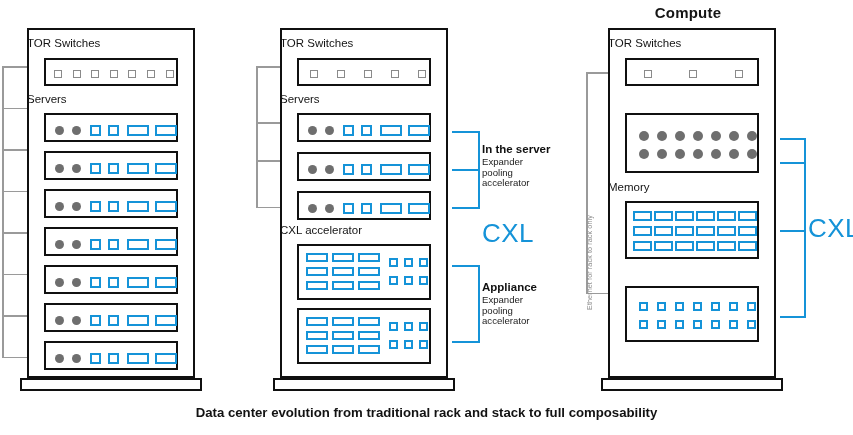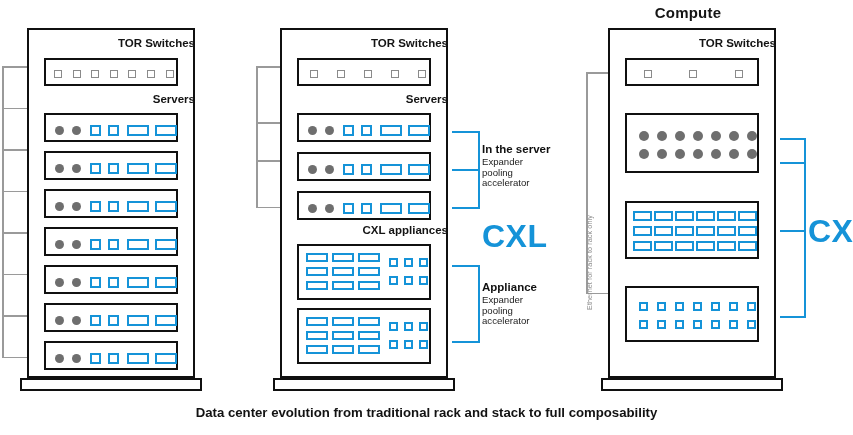--- a/index.html
+++ b/index.html
@@ -14,22 +14,22 @@
   .col-title{
     position:absolute;font-size:15px;font-weight:bold;letter-spacing:.2px;
     color:#151515;text-align:center;white-space:nowrap;
   }
 
   
   .rack{position:absolute;border:2.5px solid #101010;background:#fff;box-sizing:border-box;}
   .rack-base{position:absolute;border:2.5px solid #101010;background:#fff;box-sizing:border-box;}
 
   .sec-label{
-    position:absolute;font-size:11.5px;font-weight:bold;color:#141414;
-    text-align:right;white-space:nowrap;
+    position:absolute;font-size:11.5px;font-weight:normal;color:#141414;
+    text-align:left;white-space:nowrap;
   }
 
   
   .bay{
     position:absolute;border:2.5px solid #101010;background:#fff;box-sizing:border-box;
   }
 
   
   .dot{position:absolute;border-radius:50%;background:#6e6e6e;}
   .sq-gray{position:absolute;border:1.6px solid #8a8a8a;background:#fff;box-sizing:border-box;}
@@ -44,21 +44,21 @@
     position:absolute;font-size:7.2px;color:#8c8c8c;white-space:nowrap;
     transform:rotate(-90deg);transform-origin:left top;letter-spacing:.1px;
   }
 
   
   .cxl-br{position:absolute;}
   .cxl-br .v{position:absolute;background:#1593d8;width:2px;}
   .cxl-br .h{position:absolute;background:#1593d8;height:2px;}
 
   .cxl-word{
-    position:absolute;color:#1593d8;font-weight:bold;font-size:32px;
+    position:absolute;color:#1593d8;font-weight:normal;font-size:26px;
     letter-spacing:.5px;white-space:nowrap;
   }
   .lbl-title{position:absolute;font-size:11.5px;font-weight:bold;color:#111;white-space:nowrap;}
   .lbl-sub{position:absolute;font-size:9.6px;color:#1d1d1d;line-height:10.6px;white-space:nowrap;}
 
   
   .caption{
     position:absolute;left:0;width:853px;text-align:center;
     font-size:13.2px;font-weight:bold;color:#121212;
   }
@@ -195,21 +195,21 @@
   </div>
   <div class="bay" style="left:297px;top:191px;width:134px;height:29px;">
     <div class="dot" style="left:9px;top:10.5px;width:9px;height:9px;"></div>
     <div class="dot" style="left:26px;top:10.5px;width:9px;height:9px;"></div>
     <div class="sq-blue" style="left:44px;top:9.5px;width:11px;height:11px;"></div>
     <div class="sq-blue" style="left:62px;top:9.5px;width:11px;height:11px;"></div>
     <div class="rect-blue" style="left:81px;top:9.5px;width:22px;height:11px;"></div>
     <div class="rect-blue" style="left:109px;top:9.5px;width:22px;height:11px;"></div>
   </div>
 
-  <div class="sec-label" style="left:280px;top:224px;width:168px;">CXL appliances</div>
+  <div class="sec-label" style="left:280px;top:224px;width:168px;">CXL accelerator</div>
 
   <div class="bay" style="left:297px;top:244px;width:134px;height:56px;">
     <div class="rect-blue" style="left:7px;top:7px;width:22px;height:9px;"></div>
     <div class="rect-blue" style="left:33px;top:7px;width:22px;height:9px;"></div>
     <div class="rect-blue" style="left:59px;top:7px;width:22px;height:9px;"></div>
     <div class="rect-blue" style="left:7px;top:21px;width:22px;height:9px;"></div>
     <div class="rect-blue" style="left:33px;top:21px;width:22px;height:9px;"></div>
     <div class="rect-blue" style="left:59px;top:21px;width:22px;height:9px;"></div>
     <div class="rect-blue" style="left:7px;top:35px;width:22px;height:9px;"></div>
     <div class="rect-blue" style="left:33px;top:35px;width:22px;height:9px;"></div>
@@ -291,20 +291,21 @@
     <div class="dot" style="left:120px;top:16px;width:10px;height:10px;"></div>
     <div class="dot" style="left:12px;top:34px;width:10px;height:10px;"></div>
     <div class="dot" style="left:30px;top:34px;width:10px;height:10px;"></div>
     <div class="dot" style="left:48px;top:34px;width:10px;height:10px;"></div>
     <div class="dot" style="left:66px;top:34px;width:10px;height:10px;"></div>
     <div class="dot" style="left:84px;top:34px;width:10px;height:10px;"></div>
     <div class="dot" style="left:102px;top:34px;width:10px;height:10px;"></div>
     <div class="dot" style="left:120px;top:34px;width:10px;height:10px;"></div>
   </div>
 
+  <div class="sec-label" style="left:608px;top:181px;width:168px;">Memory</div>
   <div class="bay" style="left:625px;top:201px;width:134px;height:58px;">
     <div class="rect-blue" style="left:6px;top:8px;width:19px;height:10px;"></div>
     <div class="rect-blue" style="left:27px;top:8px;width:19px;height:10px;"></div>
     <div class="rect-blue" style="left:48px;top:8px;width:19px;height:10px;"></div>
     <div class="rect-blue" style="left:69px;top:8px;width:19px;height:10px;"></div>
     <div class="rect-blue" style="left:90px;top:8px;width:19px;height:10px;"></div>
     <div class="rect-blue" style="left:111px;top:8px;width:19px;height:10px;"></div>
     <div class="rect-blue" style="left:6px;top:23px;width:19px;height:10px;"></div>
     <div class="rect-blue" style="left:27px;top:23px;width:19px;height:10px;"></div>
     <div class="rect-blue" style="left:48px;top:23px;width:19px;height:10px;"></div>

